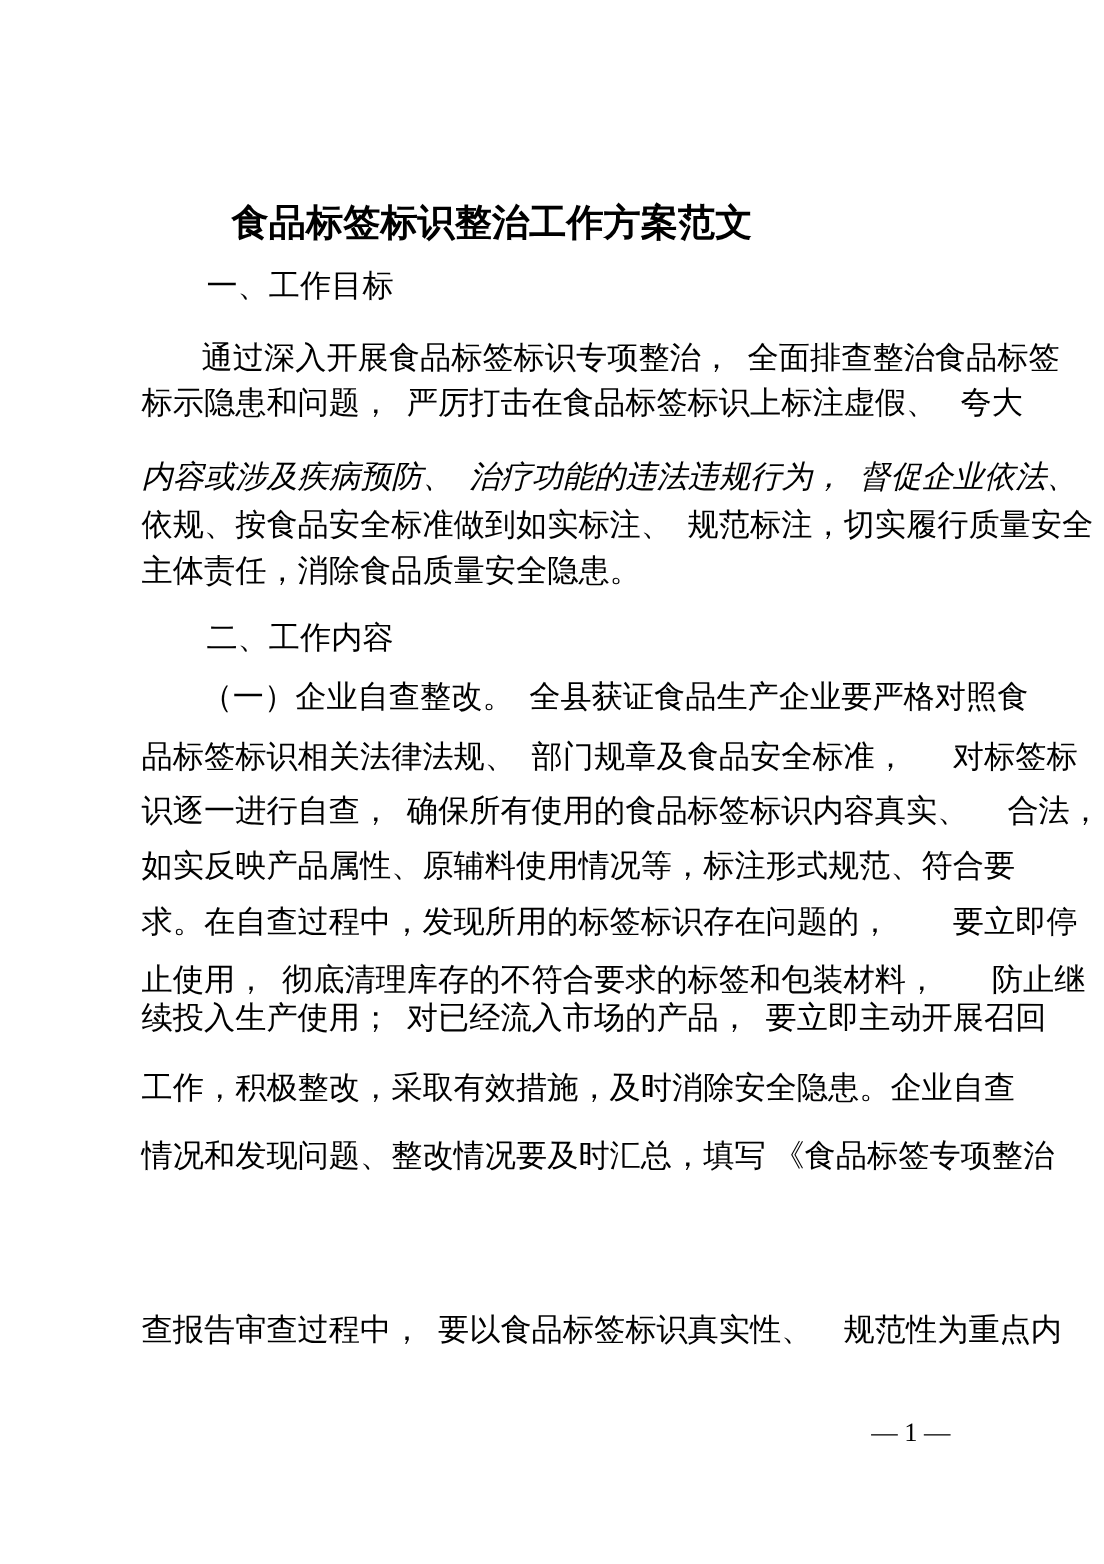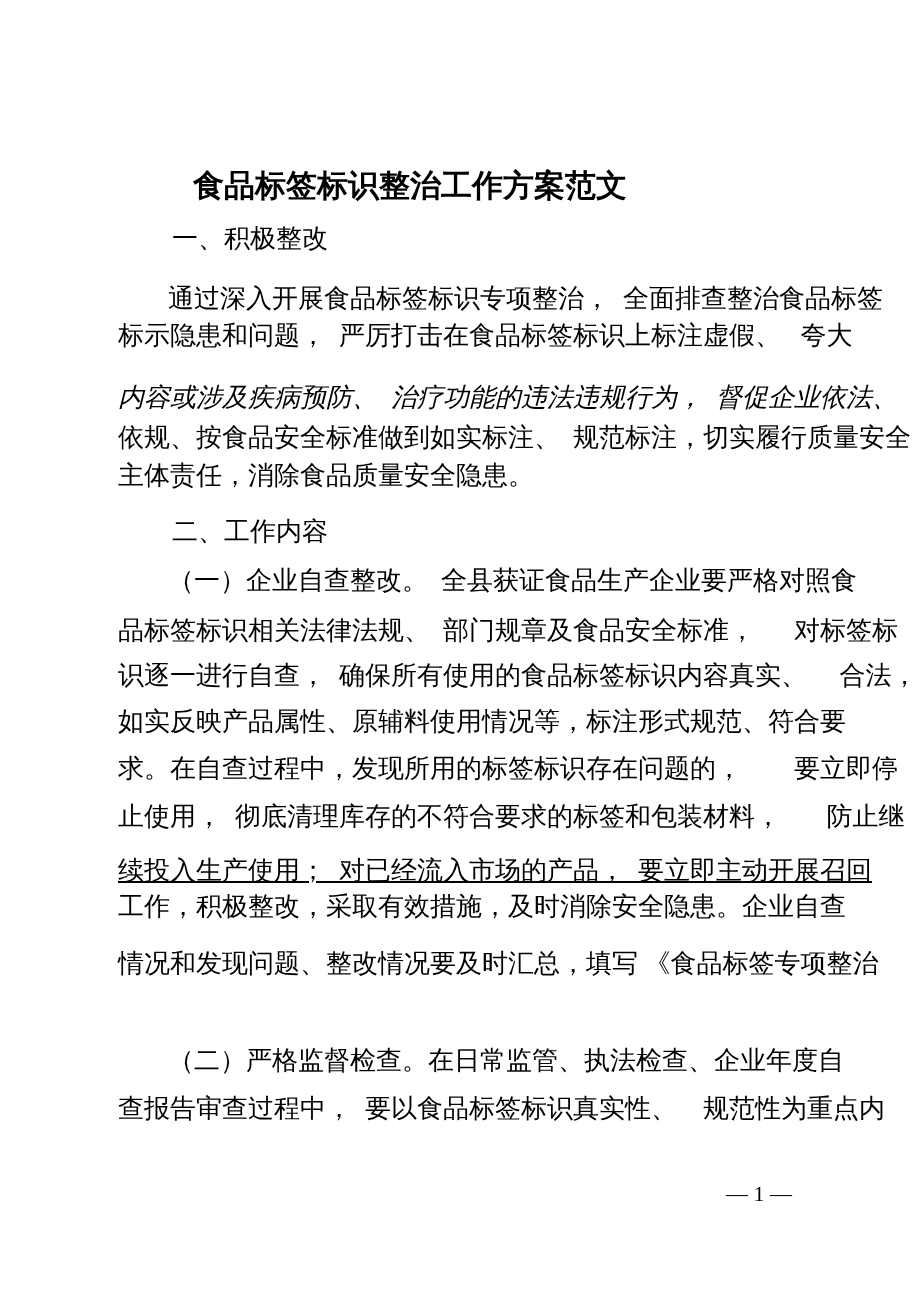--- a/index.html
+++ b/index.html
@@ -46,38 +46,37 @@
     font-family: "Liberation Serif", "DejaVu Serif", serif;
   }
 </style>
 </head>
 <body>
 
 <div class="page">
 
   <div class="doc-title">食品标签标识整治工作方案范文</div>
 
-  <div class="line heading" style="top:223px; left:172px;">一、积极整改</div>
+  <div class="line heading" style="top:223px; left:172px;">一、工作目标</div>
 
   <div class="line" style="top:283px; left:168px;">通过深入开展食品标签标识专项整治，  全面排查整治食品标签</div>
   <div class="line" style="top:320px; left:118px;">标示隐患和问题，  严厉打击在食品标签标识上标注虚假、   夸大</div>
   <div class="line" style="top:382px; left:118px;font-style:italic;">内容或涉及疾病预防、  治疗功能的违法违规行为，  督促企业依法、</div>
   <div class="line" style="top:422px; left:118px;">依规、按食品安全标准做到如实标注、  规范标注，切实履行质量安全</div>
   <div class="line" style="top:460px; left:118px;">主体责任，消除食品质量安全隐患。</div>
 
   <div class="line heading" style="top:516px; left:172px;">二、工作内容</div>
 
   <div class="line" style="top:565px; left:168px;text-align:right;">（一）企业自查整改。  全县获证食品生产企业要严格对照食</div>
   <div class="line" style="top:615px; left:118px;">品标签标识相关法律法规、  部门规章及食品安全标准，      对标签标</div>
   <div class="line" style="top:660px; left:118px;">识逐一进行自查，  确保所有使用的食品标签标识内容真实、     合法，</div>
   <div class="line" style="top:706px; left:118px;">如实反映产品属性、原辅料使用情况等，标注形式规范、符合要</div>
   <div class="line" style="top:753px; left:118px;">求。在自查过程中，发现所用的标签标识存在问题的，        要立即停</div>
   <div class="line" style="top:801px; left:118px;">止使用，  彻底清理库存的不符合要求的标签和包装材料，       防止继</div>
-  <div class="line" style="top:855px; left:118px;text-decoration:underline;">续投入生产使用；  对已经流入市场的产品，  要立即主动开展召回</div>
+  <div class="line" style="top:833px; left:118px;">续投入生产使用；  对已经流入市场的产品，  要立即主动开展召回</div>
   <div class="line" style="top:891px; left:118px;">工作，积极整改，采取有效措施，及时消除安全隐患。企业自查</div>
   <div class="line" style="top:948px; left:118px;">情况和发现问题、整改情况要及时汇总，填写 《食品标签专项整治</div>
 
-  <div class="line" style="top:1045px; left:168px;">（二）严格监督检查。在日常监管、执法检查、企业年度自</div>
   <div class="line" style="top:1093px; left:118px;">查报告审查过程中，  要以食品标签标识真实性、    规范性为重点内</div>
 
   <div class="page-number">— 1 —</div>
 
 </div>
 
 </body></html>

